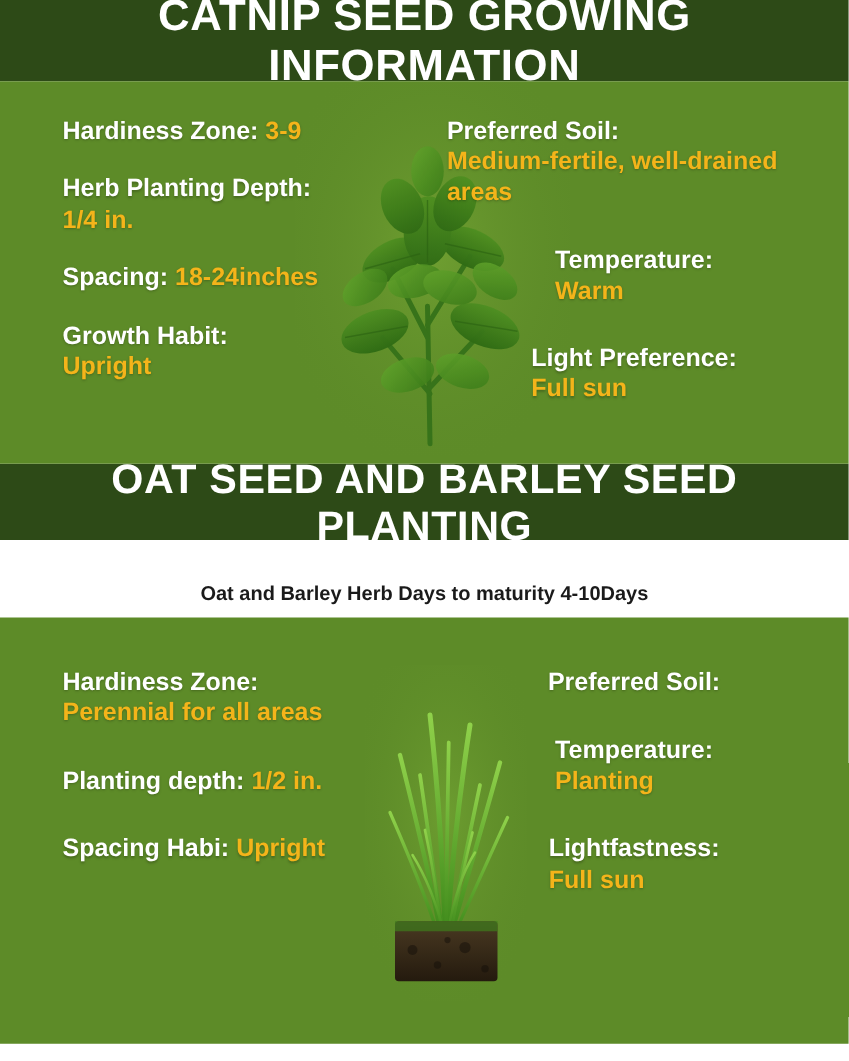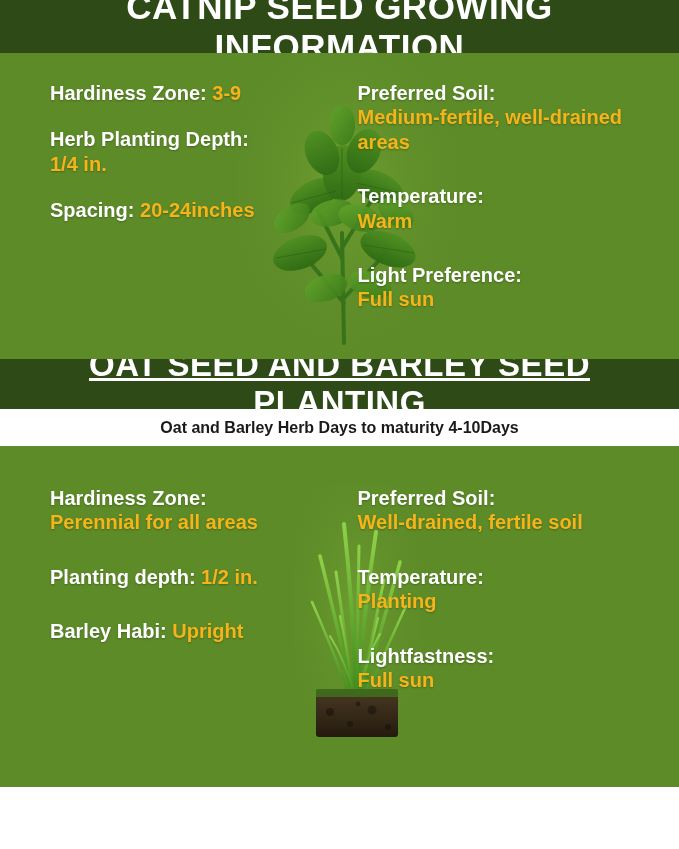--- a/index.html
+++ b/index.html
@@ -21,36 +21,36 @@
   .banner {
     background: #2d4a17;
     color: #ffffff;
     text-align: center;
     font-weight: bold;
     letter-spacing: 0.5px;
     display: flex;
     align-items: center;
     justify-content: center;
   }
-  .banner-1 { height: 53px; font-size: 35px; }
-  .banner-2 { height: 50px; font-size: 33px; text-decoration: underline; }
+  .banner-1 { height: 65px; font-size: 35px; }
+  .banner-2 { height: 61px; font-size: 33px; }
 
   
   .subtitle {
     background: #ffffff;
     color: #1a1a1a;
     text-align: center;
     font-weight: bold;
     font-size: 16px;
     display: flex;
     align-items: center;
     justify-content: center;
   }
   .sub-1 { height: 38px; }
-  .sub-2 { height: 37px; }
+  .sub-2 { height: 37px; margin-top: 25px; }
 
   
   .panel {
     position: relative;
     background: #5d8b28;
     overflow: hidden;
   }
   .panel-1 { height: 306px; }
   .panel-2 { height: 341px; }
 
@@ -61,21 +61,21 @@
     width: 100%;
     height: 100%;
     padding: 20px 16px 14px 16px;
   }
   .col {
     width: 50%;
     display: flex;
     flex-direction: column;
   }
   .col-left { padding-left: 34px; padding-right: 6px; }
-  .col-right { padding-left: 18px; padding-right: 6px; }
+  .col-right { padding-left: 18px; padding-right: 6px; align-items: center; }
 
   .panel-1 .col-left { justify-content: flex-start; gap: 22px; padding-top: 8px; }
   .panel-1 .col-right { justify-content: flex-start; gap: 30px; padding-top: 8px; }
   .panel-2 .col-left { justify-content: flex-start; gap: 30px; padding-top: 20px; }
   .panel-2 .col-right { justify-content: flex-start; gap: 30px; padding-top: 20px; }
 
   .field {
     color: #ffffff;
     font-weight: bold;
     font-size: 20px;
@@ -177,21 +177,25 @@
         <div class="field">
           <span>Hardiness Zone:</span>
           <span class="val">3-9</span>
         </div>
         <div class="field">
           <span>Herb Planting Depth:</span>
           <span class="val val-block">1/4 in.</span>
         </div>
         <div class="field">
           <span>Spacing:</span>
-          <span class="val">20-24inches</span>
+          <span class="val">18-24inches</span>
+        </div>
+        <div class="field">
+          <span>Growth Habit:</span>
+          <span class="val val-block">Upright</span>
         </div>
       </div>
 
       <div class="col col-right">
         <div class="field">
           <span>Preferred Soil:</span>
           <span class="val val-block">Medium-fertile, well-drained areas</span>
         </div>
         <div class="field">
           <span>Temperature:</span>
@@ -263,29 +267,28 @@
       <div class="col col-left">
         <div class="field">
           <span>Hardiness Zone:</span>
           <span class="val val-block">Perennial for all areas</span>
         </div>
         <div class="field">
           <span>Planting depth:</span>
           <span class="val">1/2 in.</span>
         </div>
         <div class="field">
-          <span>Barley Habi:</span>
+          <span>Spacing Habi:</span>
           <span class="val">Upright</span>
         </div>
       </div>
 
       <div class="col col-right">
         <div class="field">
           <span>Preferred Soil:</span>
-          <span class="val val-block">Well-drained, fertile soil</span>
         </div>
         <div class="field">
           <span>Temperature:</span>
           <span class="val val-block">Planting</span>
         </div>
         <div class="field">
           <span>Lightfastness:</span>
           <span class="val val-block">Full sun</span>
         </div>
       </div>

